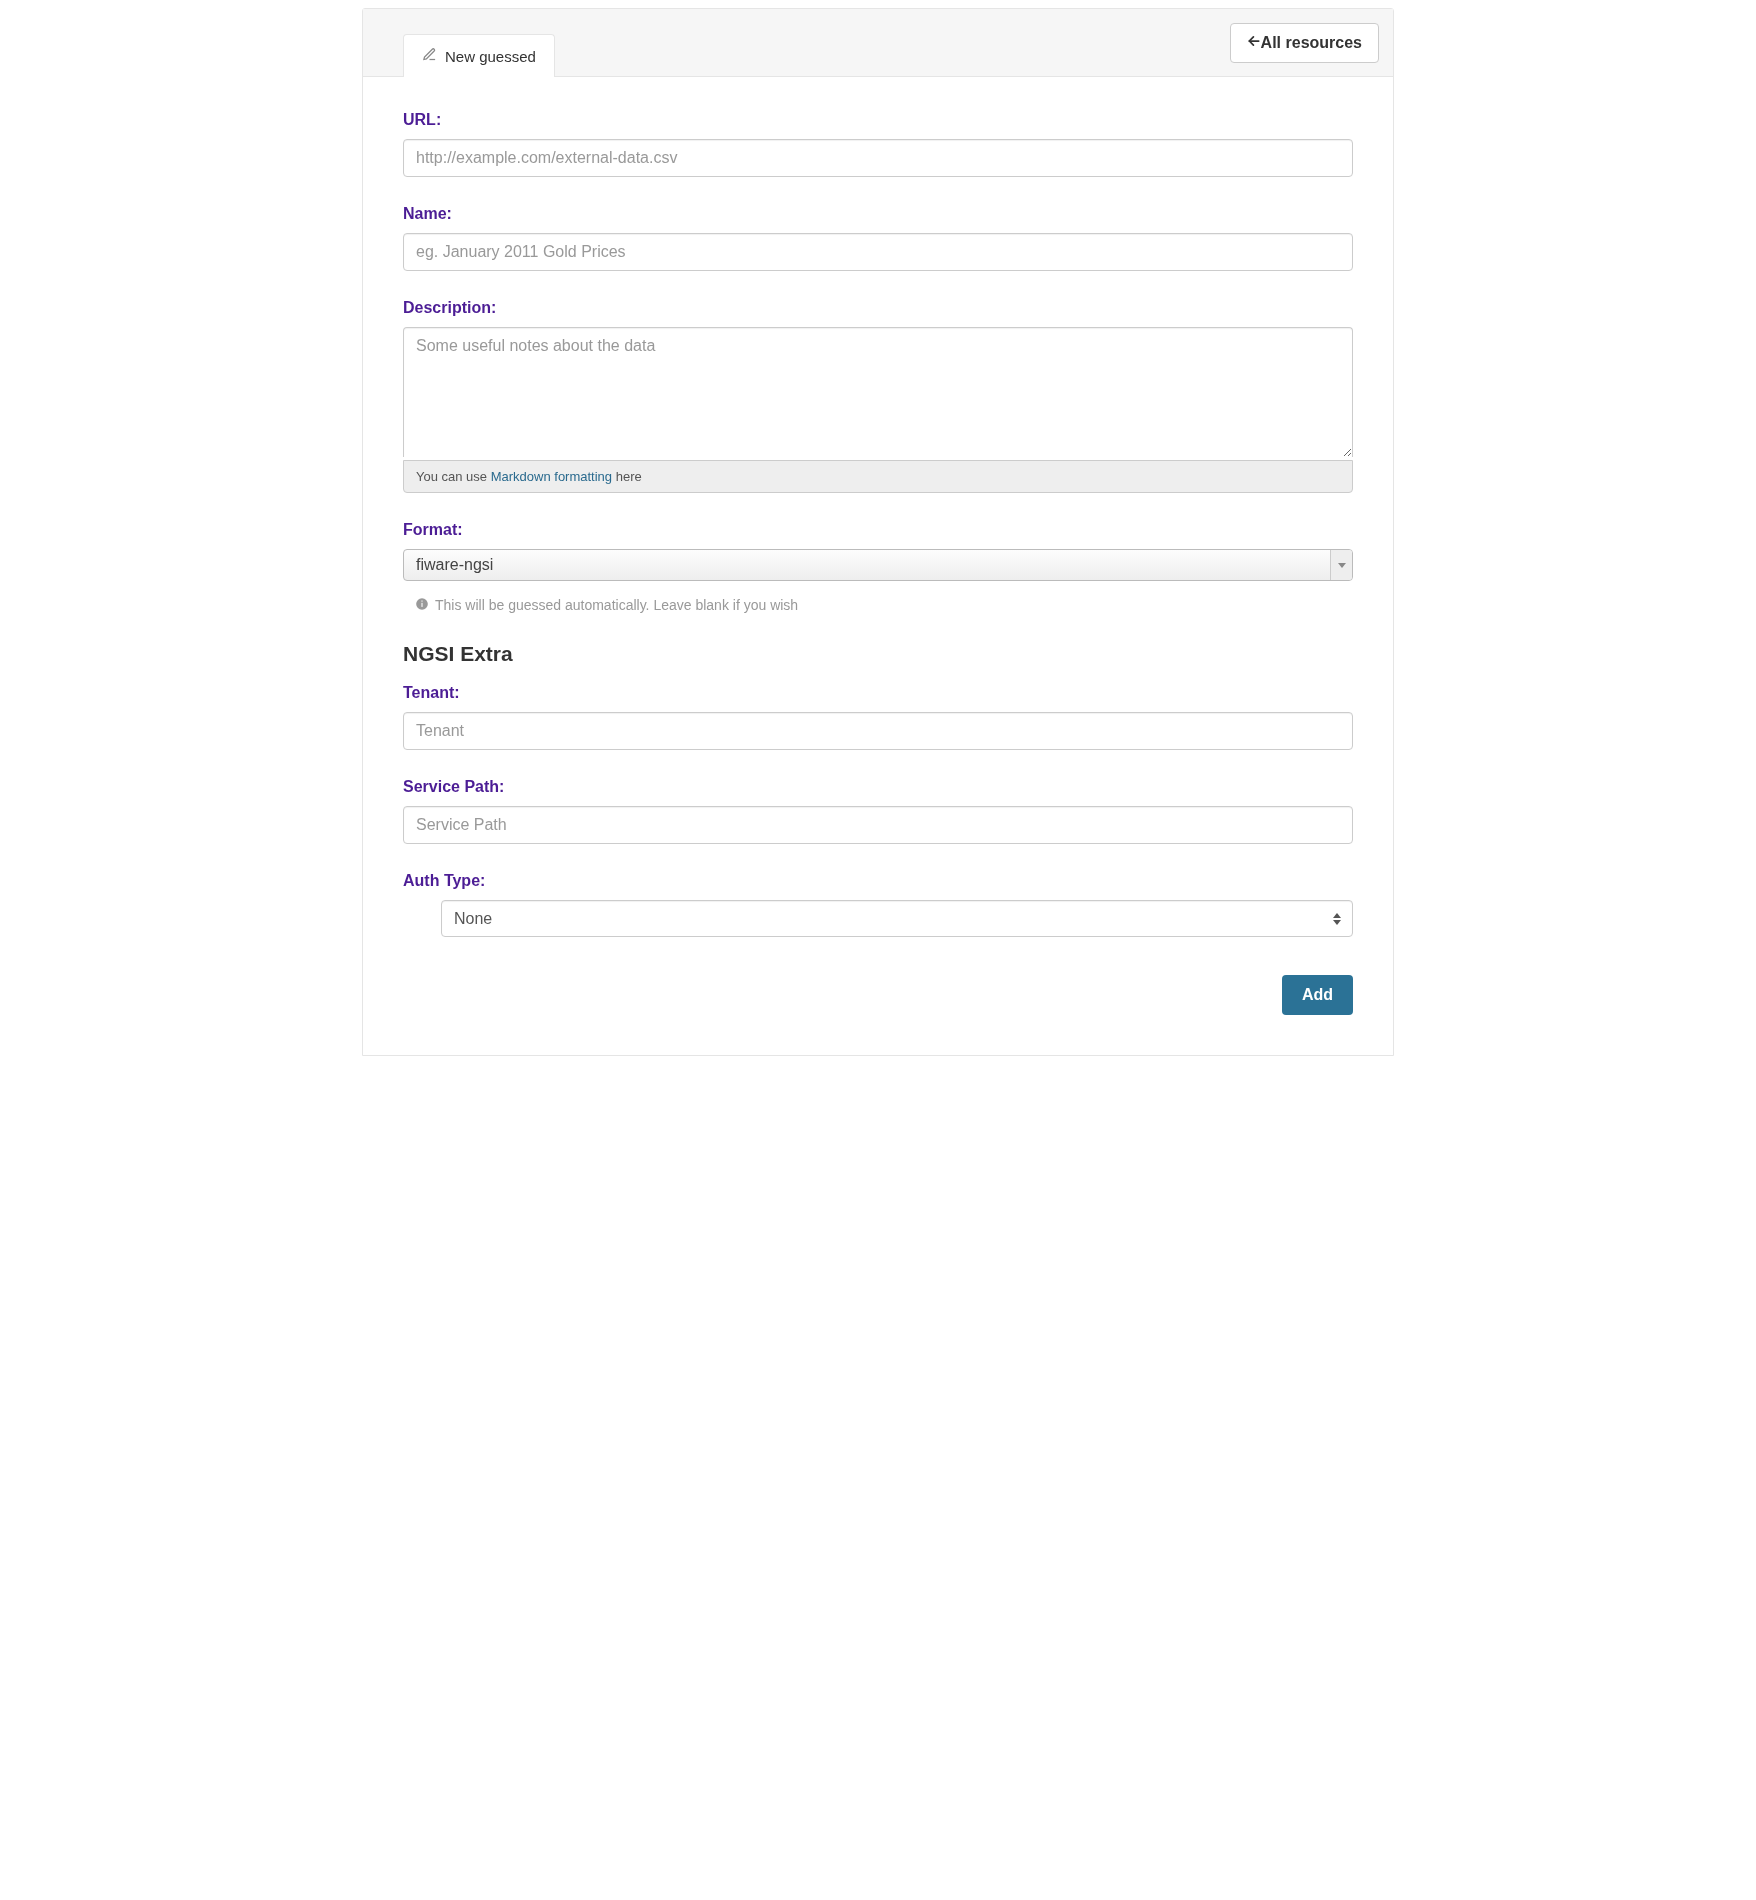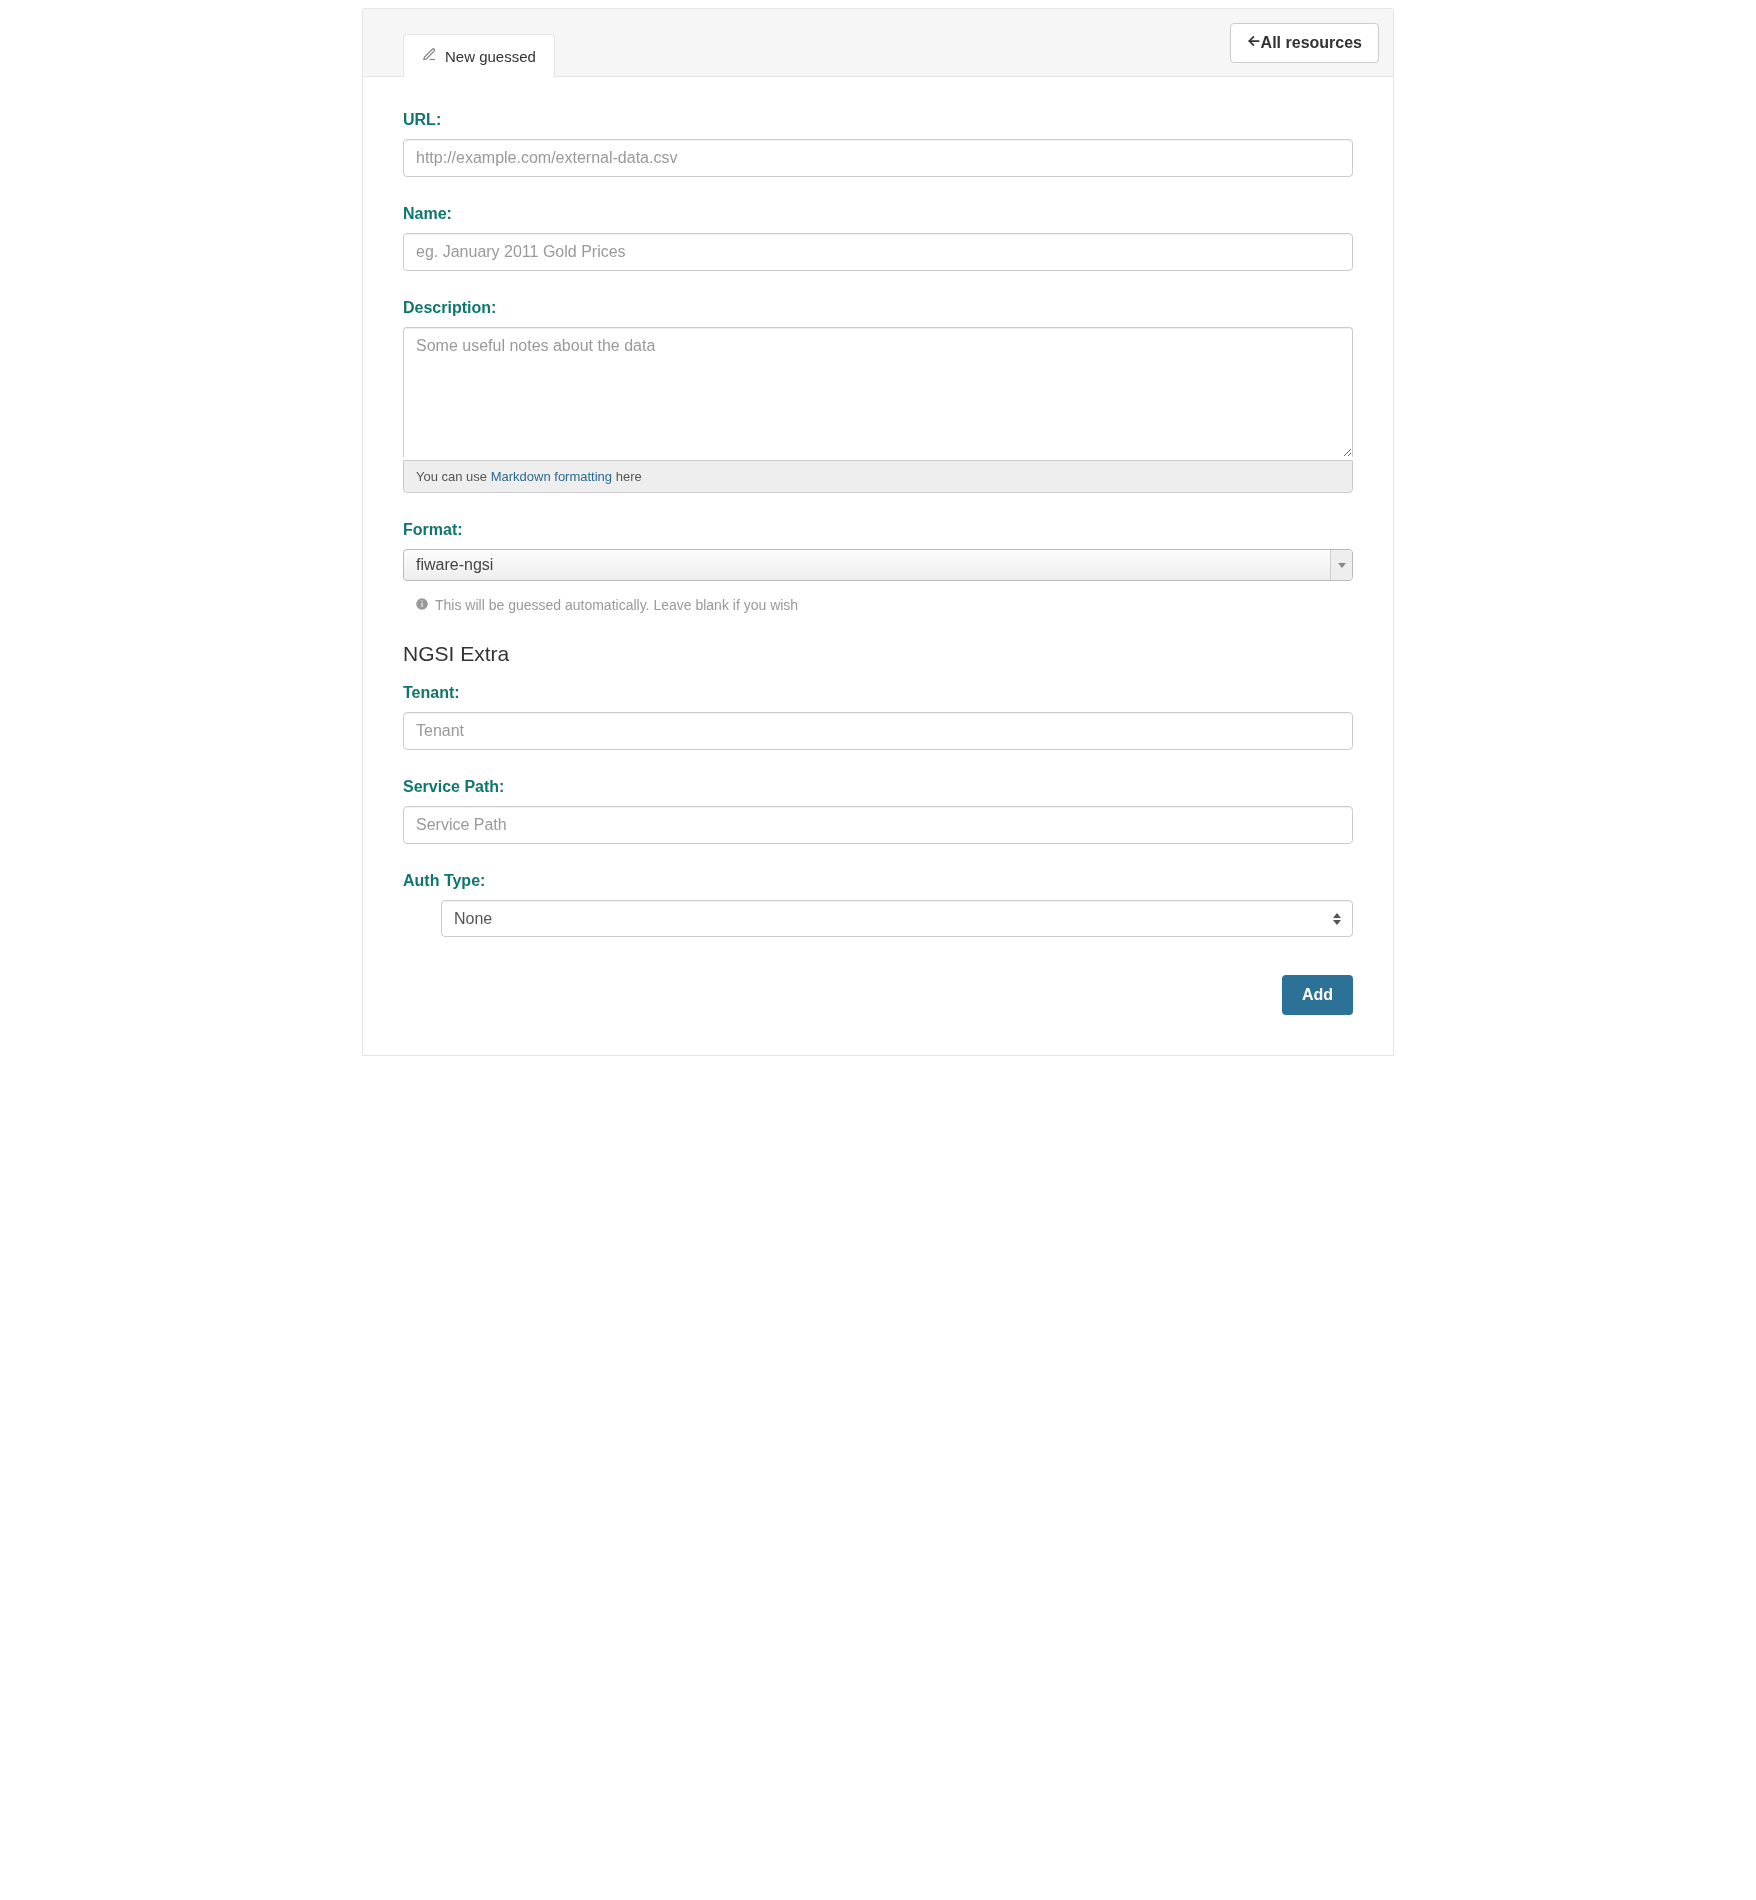--- a/index.html
+++ b/index.html
@@ -61,21 +61,21 @@
   .form-area {
     padding: 34px 40px 40px 40px;
   }
   .form-group {
     margin-bottom: 28px;
   }
   label.field-label {
     display: block;
     font-weight: bold;
     font-size: 16px;
-    color: #0f766e;
+    color: #4c1d95;
     margin-bottom: 10px;
   }
   .text-input, .textarea-input, .select-wrap select {
     width: 100%;
     font-size: 16px;
     padding: 9px 12px;
     border: 1px solid #cccccc;
     border-radius: 4px;
     color: #555;
     background: #ffffff;
@@ -138,21 +138,21 @@
     color: #999;
     font-size: 14px;
     display: flex;
     align-items: flex-start;
     gap: 6px;
     padding-left: 12px;
   }
   .helper-text svg { width: 14px; height: 14px; fill: #999; flex-shrink: 0; }
   h2.section-heading {
     font-size: 21px;
-    font-weight: normal;
+    font-weight: bold;
     color: #333;
     margin-bottom: 18px;
     margin-top: 20px;
   }
   .select-wrap {
     position: relative;
     margin-left: 38px;
   }
   .select-wrap select {
     appearance: none;

